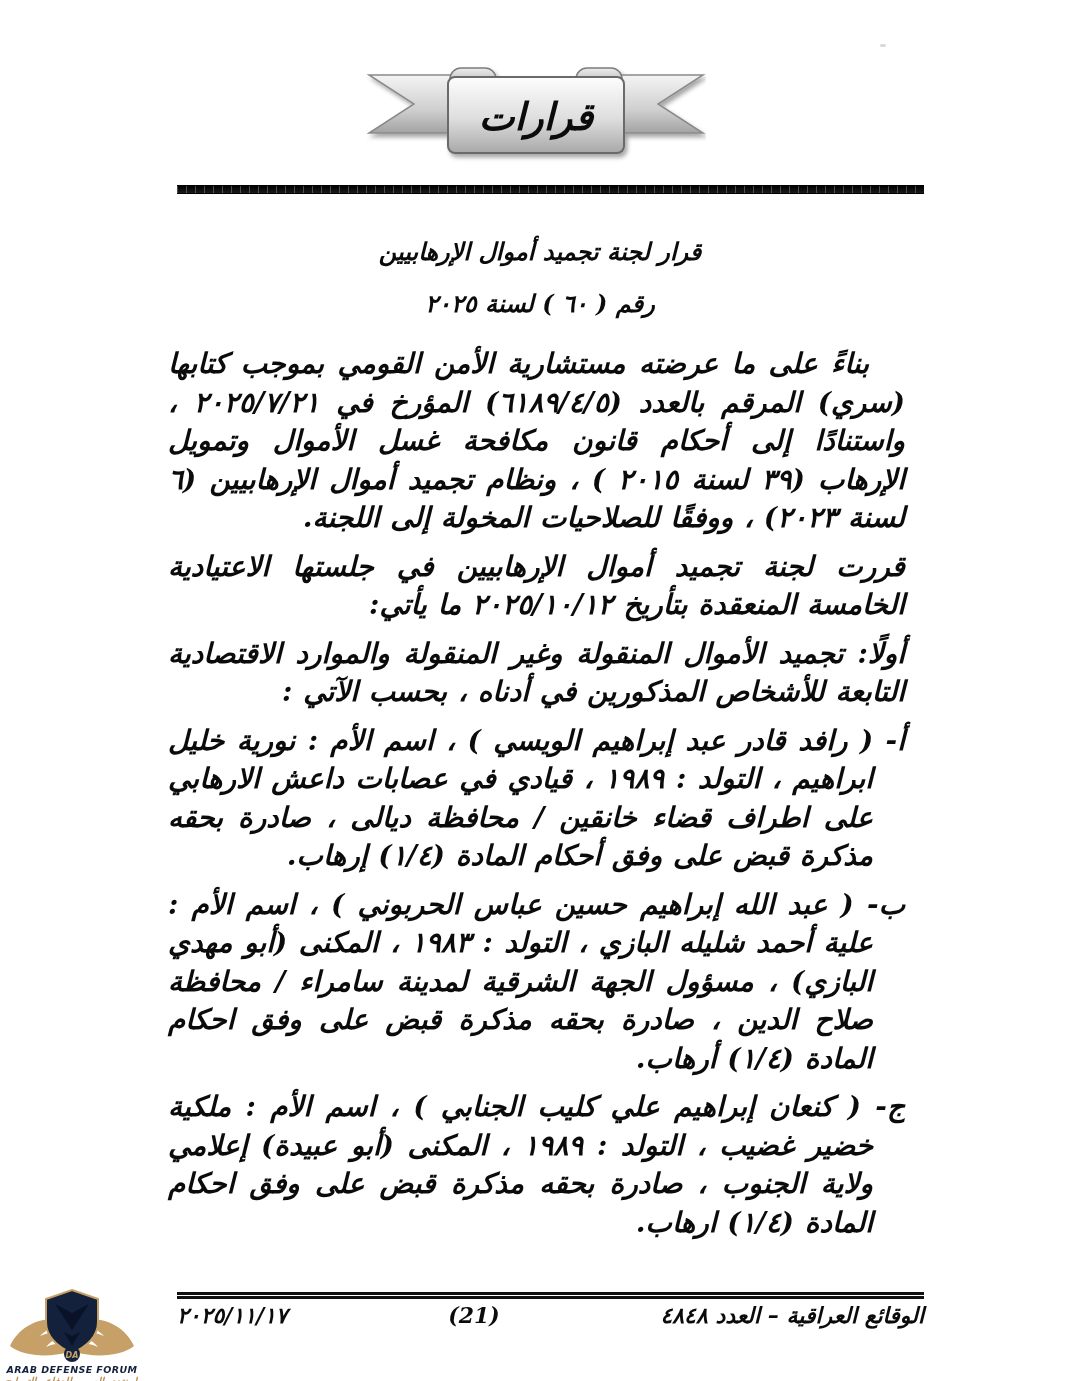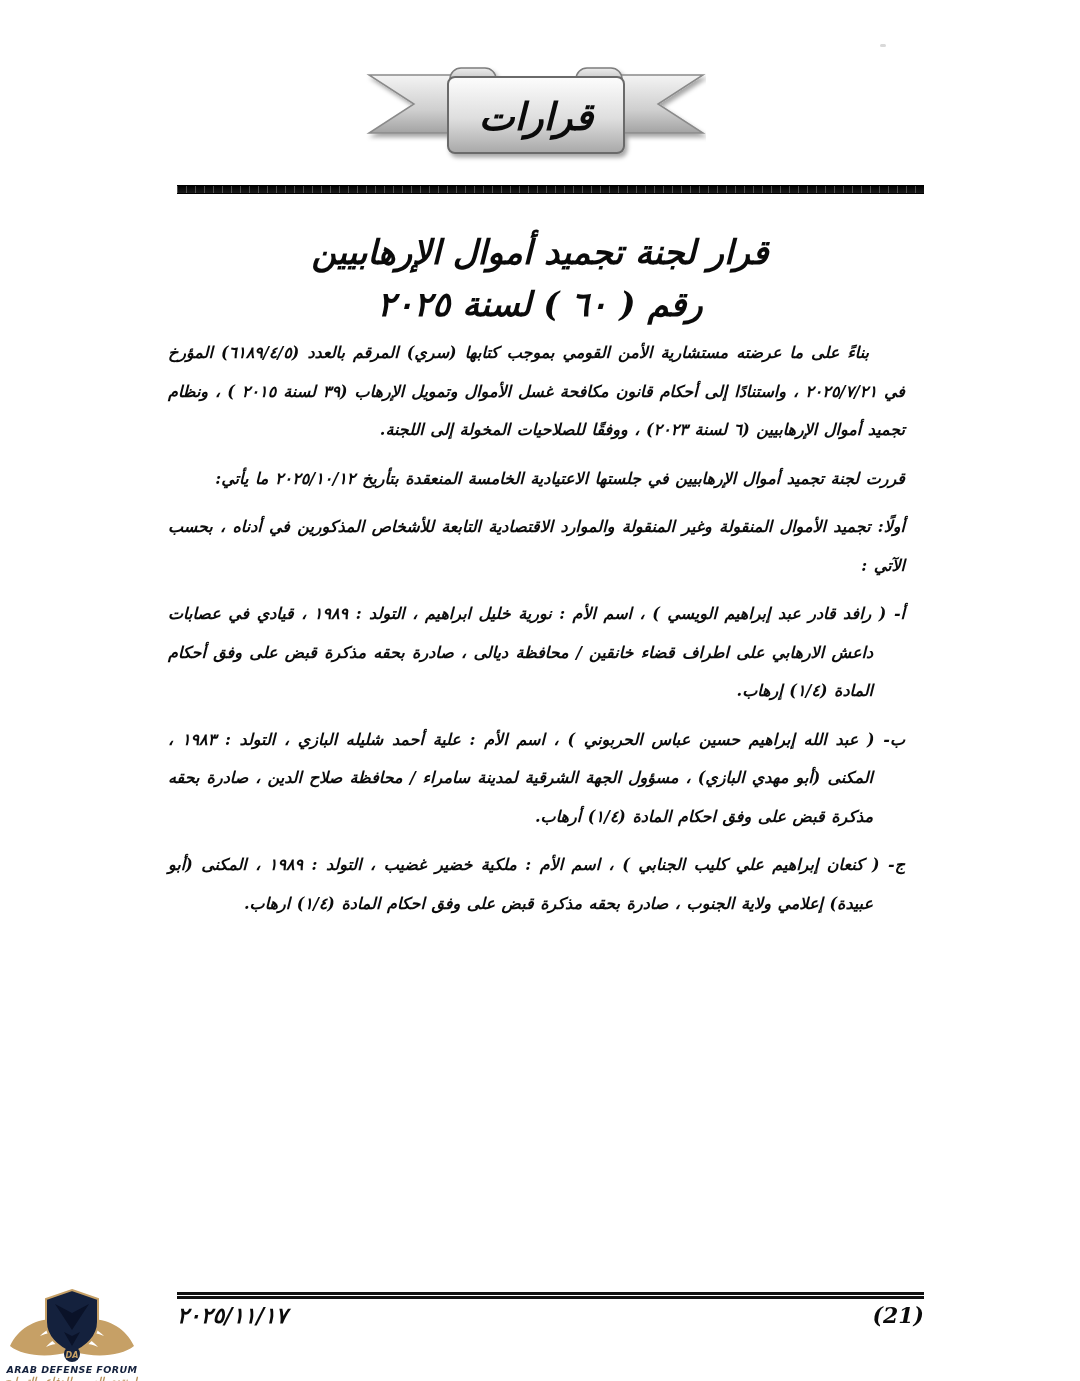--- a/index.html
+++ b/index.html
@@ -27,28 +27,28 @@
     position:absolute;left:177px;top:185px;width:747px;height:7px;
     background:
       repeating-linear-gradient(90deg, rgba(255,255,255,.28) 0 1px, transparent 1px 9px),
       linear-gradient(#000,#1a1a1a);
     border-top:1px solid #000;border-bottom:1px solid #000;
   }
 
   .doc-title{
     position:absolute;top:226px;left:0;width:1080px;
     direction:rtl;text-align:center;
-    font-weight:700;font-size:34px;line-height:52px;
+    font-weight:700;font-size:24px;line-height:52px;
   }
 
   .body-text{
-    position:absolute;top:334px;right:175px;left:168px;
+    position:absolute;top:345px;right:175px;left:168px;
     direction:rtl;
     text-align:justify;
-    font-weight:700;font-size:16px;line-height:38.5px;
+    font-weight:700;font-size:28px;line-height:38.5px;
     word-spacing:1px;
   }
   .body-text p{margin:0 0 10px 0;}
   .para-first{text-indent:36px;}
   .list-item{padding-right:32px;text-indent:-32px;margin:0 0 9px 0;}
 
   
   .rule-bottom{
     position:absolute;left:177px;top:1292px;width:747px;height:7px;
     border-top:3px solid #111;border-bottom:3px solid #111;
@@ -113,20 +113,21 @@
     <p>قررت لجنة تجميد أموال الإرهابيين في جلستها الاعتيادية الخامسة المنعقدة بتأريخ ٢٠٢٥/١٠/١٢ ما يأتي:</p>
     <p>أولًا: تجميد الأموال المنقولة وغير المنقولة والموارد الاقتصادية التابعة للأشخاص المذكورين في أدناه ، بحسب الآتي :</p>
     <p class="list-item">أ- ( رافد قادر عبد إبراهيم الويسي ) ، اسم الأم : نورية خليل ابراهيم ، التولد : ١٩٨٩ ، قيادي في عصابات داعش الارهابي على اطراف قضاء خانقين / محافظة ديالى ، صادرة بحقه مذكرة قبض على وفق أحكام المادة (١/٤) إرهاب.</p>
     <p class="list-item">ب- ( عبد الله إبراهيم حسين عباس الحربوني ) ، اسم الأم : علية أحمد شليله البازي ، التولد : ١٩٨٣ ، المكنى (أبو مهدي البازي) ، مسؤول الجهة الشرقية لمدينة سامراء / محافظة صلاح الدين ، صادرة بحقه مذكرة قبض على وفق احكام المادة (١/٤) أرهاب.</p>
     <p class="list-item">ج- ( كنعان إبراهيم علي كليب الجنابي ) ، اسم الأم : ملكية خضير غضيب ، التولد : ١٩٨٩ ، المكنى  (أبو عبيدة) إعلامي ولاية الجنوب ، صادرة بحقه مذكرة قبض على وفق احكام المادة (١/٤) ارهاب.</p>
   </div>
 
   <div class="rule-bottom"></div>
 
   <div class="footer-row">
+    <span>الوقائع العراقية – العدد ٤٨٤٨</span>
     <span>(21)</span>
     <span>٢٠٢٥/١١/١٧</span>
   </div>
 
   <svg class="wm" viewBox="0 0 132 124" aria-hidden="true">
 
     <g fill="#c6a066">
       <path d="M4,74 C14,52 40,42 60,50 C48,53 40,58 34,64 C45,59 56,59 60,62 C50,66 44,70 40,75 C49,71 57,71 61,74 L63,80 C42,86 16,84 4,74 Z"></path>
       <path d="M128,74 C118,52 92,42 72,50 C84,53 92,58 98,64 C87,59 76,59 72,62 C82,66 88,70 92,75 C83,71 75,71 71,74 L69,80 C90,86 116,84 128,74 Z"></path>
     </g>

